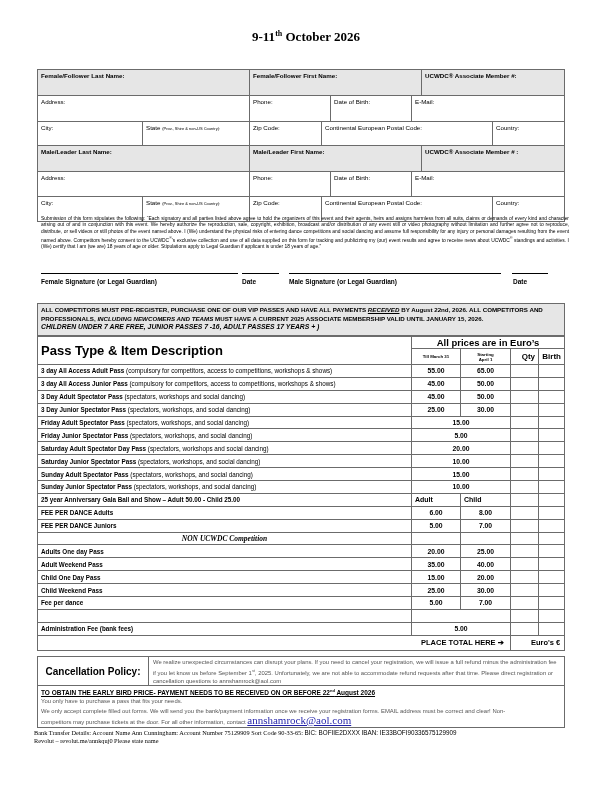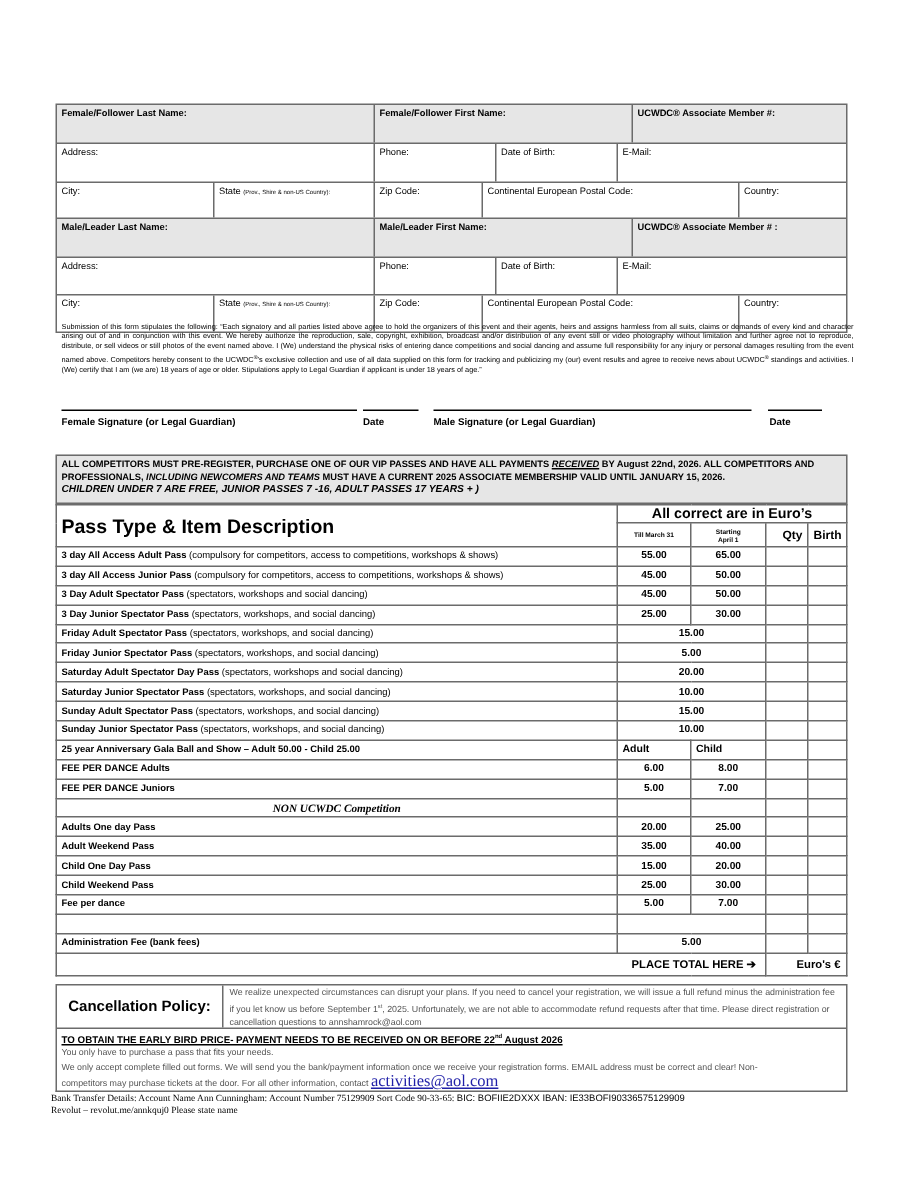--- a/index.html
+++ b/index.html
@@ -62,20 +62,21 @@
   .early .t { font-size: 5.9px; color: #555; line-height: 9.5px; }
   .early .mail { font-family: "Liberation Serif", serif; font-size: 11px; color: #1f1fa8; text-decoration: underline; }
 
   .bank { position: absolute; left: 34px; top: 729px; font-family: "Liberation Serif", serif; font-size: 6.3px; line-height: 8px; }
   .bank .sans { font-family: "Liberation Sans", sans-serif; font-size: 6.3px; }
 </style>
 </head>
 <body>
 
 <div class="title">
+  <div><span>9-11</span><sup>th</sup><span> October 2026</span></div>
 </div>
 
 <div class="reg">
   <div class="row h26 gray">
     <div class="cell b" style="width:212px"><span>Female/Follower Last Name:</span></div>
     <div class="cell b" style="width:172px"><span>Female/Follower First Name:</span></div>
     <div class="cell b" style="flex:1"><span>UCWDC® Associate Member #:</span></div>
   </div>
   <div class="row h26">
     <div class="cell" style="width:212px"><span>Address:</span></div>
@@ -131,21 +132,21 @@
   <colgroup>
     <col style="width:374px">
       <col style="width:49px">
       <col style="width:50px">
       <col style="width:28px">
       <col>
   </colgroup>
   <tbody>
       <tr>
     <td class="hdr-main" rowspan="2">Pass Type &amp; Item Description</td>
-    <td class="hdr-prices" colspan="4">All correct are in Euro’s</td>
+    <td class="hdr-prices" colspan="4">All prices are in Euro’s</td>
   </tr>
   <tr>
     <td class="hdr-sub">Till March 31</td>
     <td class="hdr-sub">
           <div>Starting</div>
           <div>April 1</div>
         </td>
     <td class="hdr-qty">Qty</td>
     <td class="hdr-qty">Birth</td>
   </tr>
@@ -305,19 +306,19 @@
 
 <div class="cancel">
   <div class="cl">Cancellation Policy:</div>
   <div class="cr"><span>We realize unexpected circumstances can disrupt your plans. If you need to cancel your registration, we will issue a full refund minus the administration fee if you let know us before September 1</span><sup>st</sup><span>, 2025. Unfortunately, we are not able to accommodate refund requests after that time. Please direct registration or cancellation questions to annshamrock@aol.com</span></div>
 </div>
 
 <div class="early">
   <div class="h"><span>TO OBTAIN THE EARLY BIRD PRICE- PAYMENT NEEDS TO BE RECEIVED ON OR BEFORE 22</span><sup>nd</sup><span> August 2026</span></div>
   <div class="t">You only have to purchase a pass that fits your needs.</div>
   <div class="t">We only accept complete filled out forms. We will send you the bank/payment information once we receive your registration forms. EMAIL address must be correct and clear! Non-</div>
-  <div class="t"><span>competitors may purchase tickets at the door.  For all other information, contact </span><span class="mail">activities@aol.com</span></div>
+  <div class="t"><span>competitors may purchase tickets at the door.  For all other information, contact </span><span class="mail">annshamrock@aol.com</span></div>
 </div>
 
 <div class="bank">
   <div><span>Bank Transfer Details: Account Name Ann Cunningham: Account Number 75129909 Sort Code 90-33-65: </span><span class="sans">BIC: BOFIIE2DXXX IBAN: IE33BOFI90336575129909</span></div>
   <div>Revolut – revolut.me/annkquj0    Please state name</div>
 </div>
 
 </body></html>

